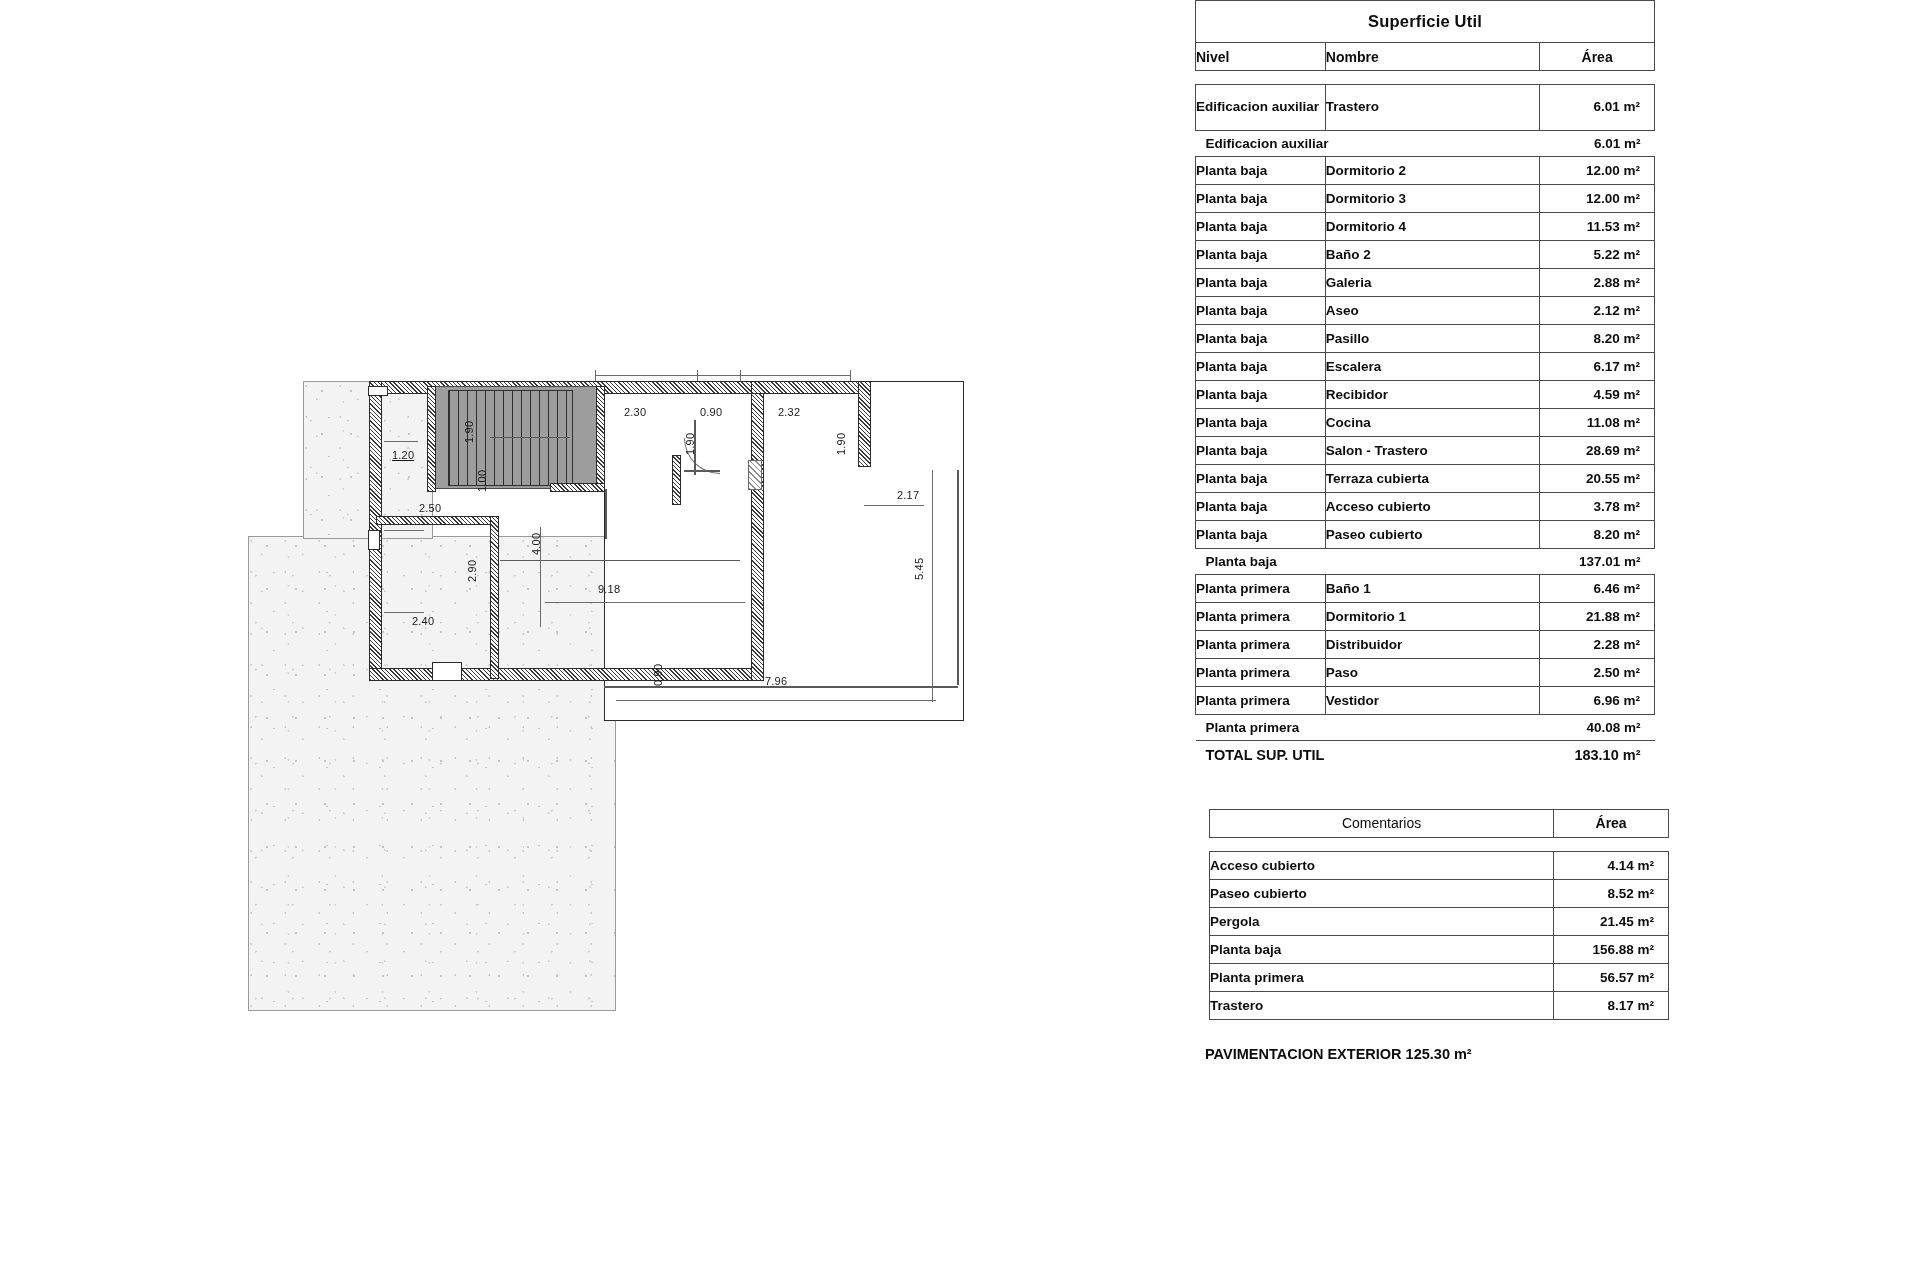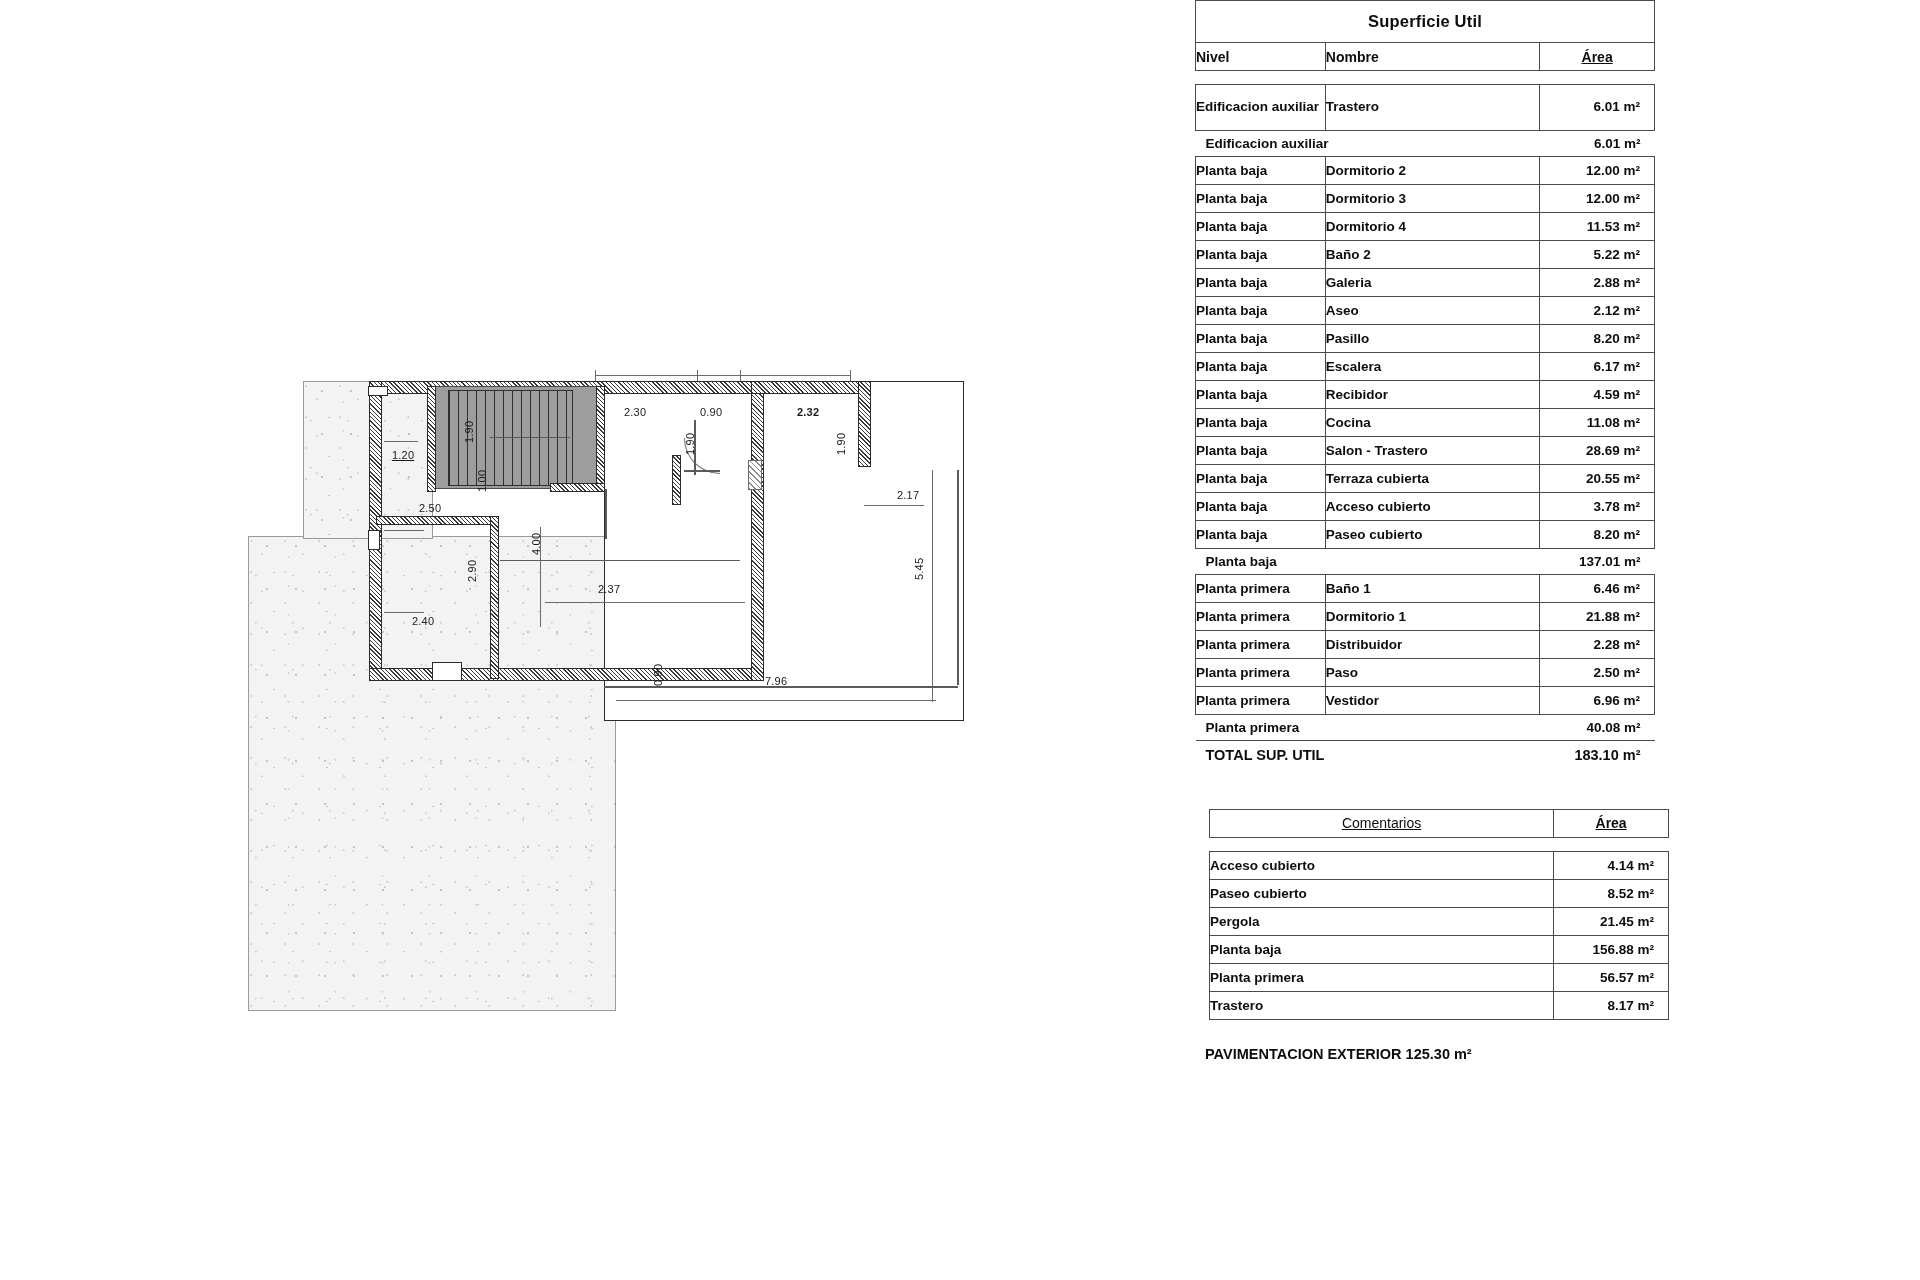--- a/index.html
+++ b/index.html
@@ -122,21 +122,21 @@
     font-size: 16.5px;
     letter-spacing: .2px;
   }
   .tbl-head-cell {
     border: 1px solid #4a4a4a;
     height: 28px;
     font-weight: bold;
     font-size: 14px;
     padding-left: 10px;
   }
-  .tbl-head-cell.ctr { text-align: center; padding-left: 0; text-decoration: underline; }
+  .tbl-head-cell.ctr { text-align: center; padding-left: 0; }
   .row-cell {
     border: 1px solid #4a4a4a;
     height: 28px;
     font-weight: bold;
     padding-left: 10px;
     font-size: 13.5px;
   }
   .row-cell.area {
     text-align: right;
     padding-right: 14px;
@@ -215,33 +215,33 @@
   <div class="thinline" style="left:500px; top:560px; width:240px; height:1px;"></div>
 
   <div class="dimline" style="left:595px; top:375px; width:255px; height:1px;"></div>
   <div class="dimline" style="left:595px; top:370px; width:1px; height:11px;"></div>
   <div class="dimline" style="left:697px; top:370px; width:1px; height:11px;"></div>
   <div class="dimline" style="left:740px; top:370px; width:1px; height:11px;"></div>
   <div class="dimline" style="left:850px; top:370px; width:1px; height:11px;"></div>
 
   <div class="dimtext" style="left:624px; top:406px;">2.30</div>
   <div class="dimtext" style="left:700px; top:406px;">0.90</div>
-  <div class="dimtext" style="left:797px; top:406px;font-weight:bold;">2.32</div>
+  <div class="dimtext" style="left:778px; top:406px;">2.32</div>
 
   <div class="dimtext vert" style="left:463px; top:443px;">1.90</div>
   <div class="dimtext vert" style="left:684px; top:455px;">1.90</div>
   <div class="dimtext vert" style="left:835px; top:455px;">1.90</div>
 
   <div class="dimtext" style="left:392px; top:449px;text-decoration:underline;">1.20</div>
   <div class="dimtext" style="left:419px; top:502px;">2.50</div>
   <div class="dimtext vert" style="left:476px; top:492px;">1.00</div>
   <div class="dimtext" style="left:897px; top:489px;">2.17</div>
   <div class="dimtext vert" style="left:530px; top:555px;">4.00</div>
   <div class="dimtext vert" style="left:466px; top:582px;">2.90</div>
-  <div class="dimtext" style="left:598px; top:583px;">2.37</div>
+  <div class="dimtext" style="left:598px; top:583px;">9.18</div>
   <div class="dimtext vert" style="left:913px; top:580px;">5.45</div>
   <div class="dimtext" style="left:412px; top:615px;">2.40</div>
   <div class="dimtext" style="left:765px; top:675px;">7.96</div>
   <div class="dimtext vert" style="left:652px; top:686px;">0.90</div>
 
   <div class="dimline" style="left:384px; top:441px; width:34px; height:1px;"></div>
   <div class="dimline" style="left:384px; top:530px; width:40px; height:1px;"></div>
   <div class="dimline" style="left:384px; top:612px; width:40px; height:1px;"></div>
   <div class="dimline" style="left:864px; top:505px; width:60px; height:1px;"></div>
   <div class="dimline" style="left:616px; top:700px; width:320px; height:1px;"></div>

